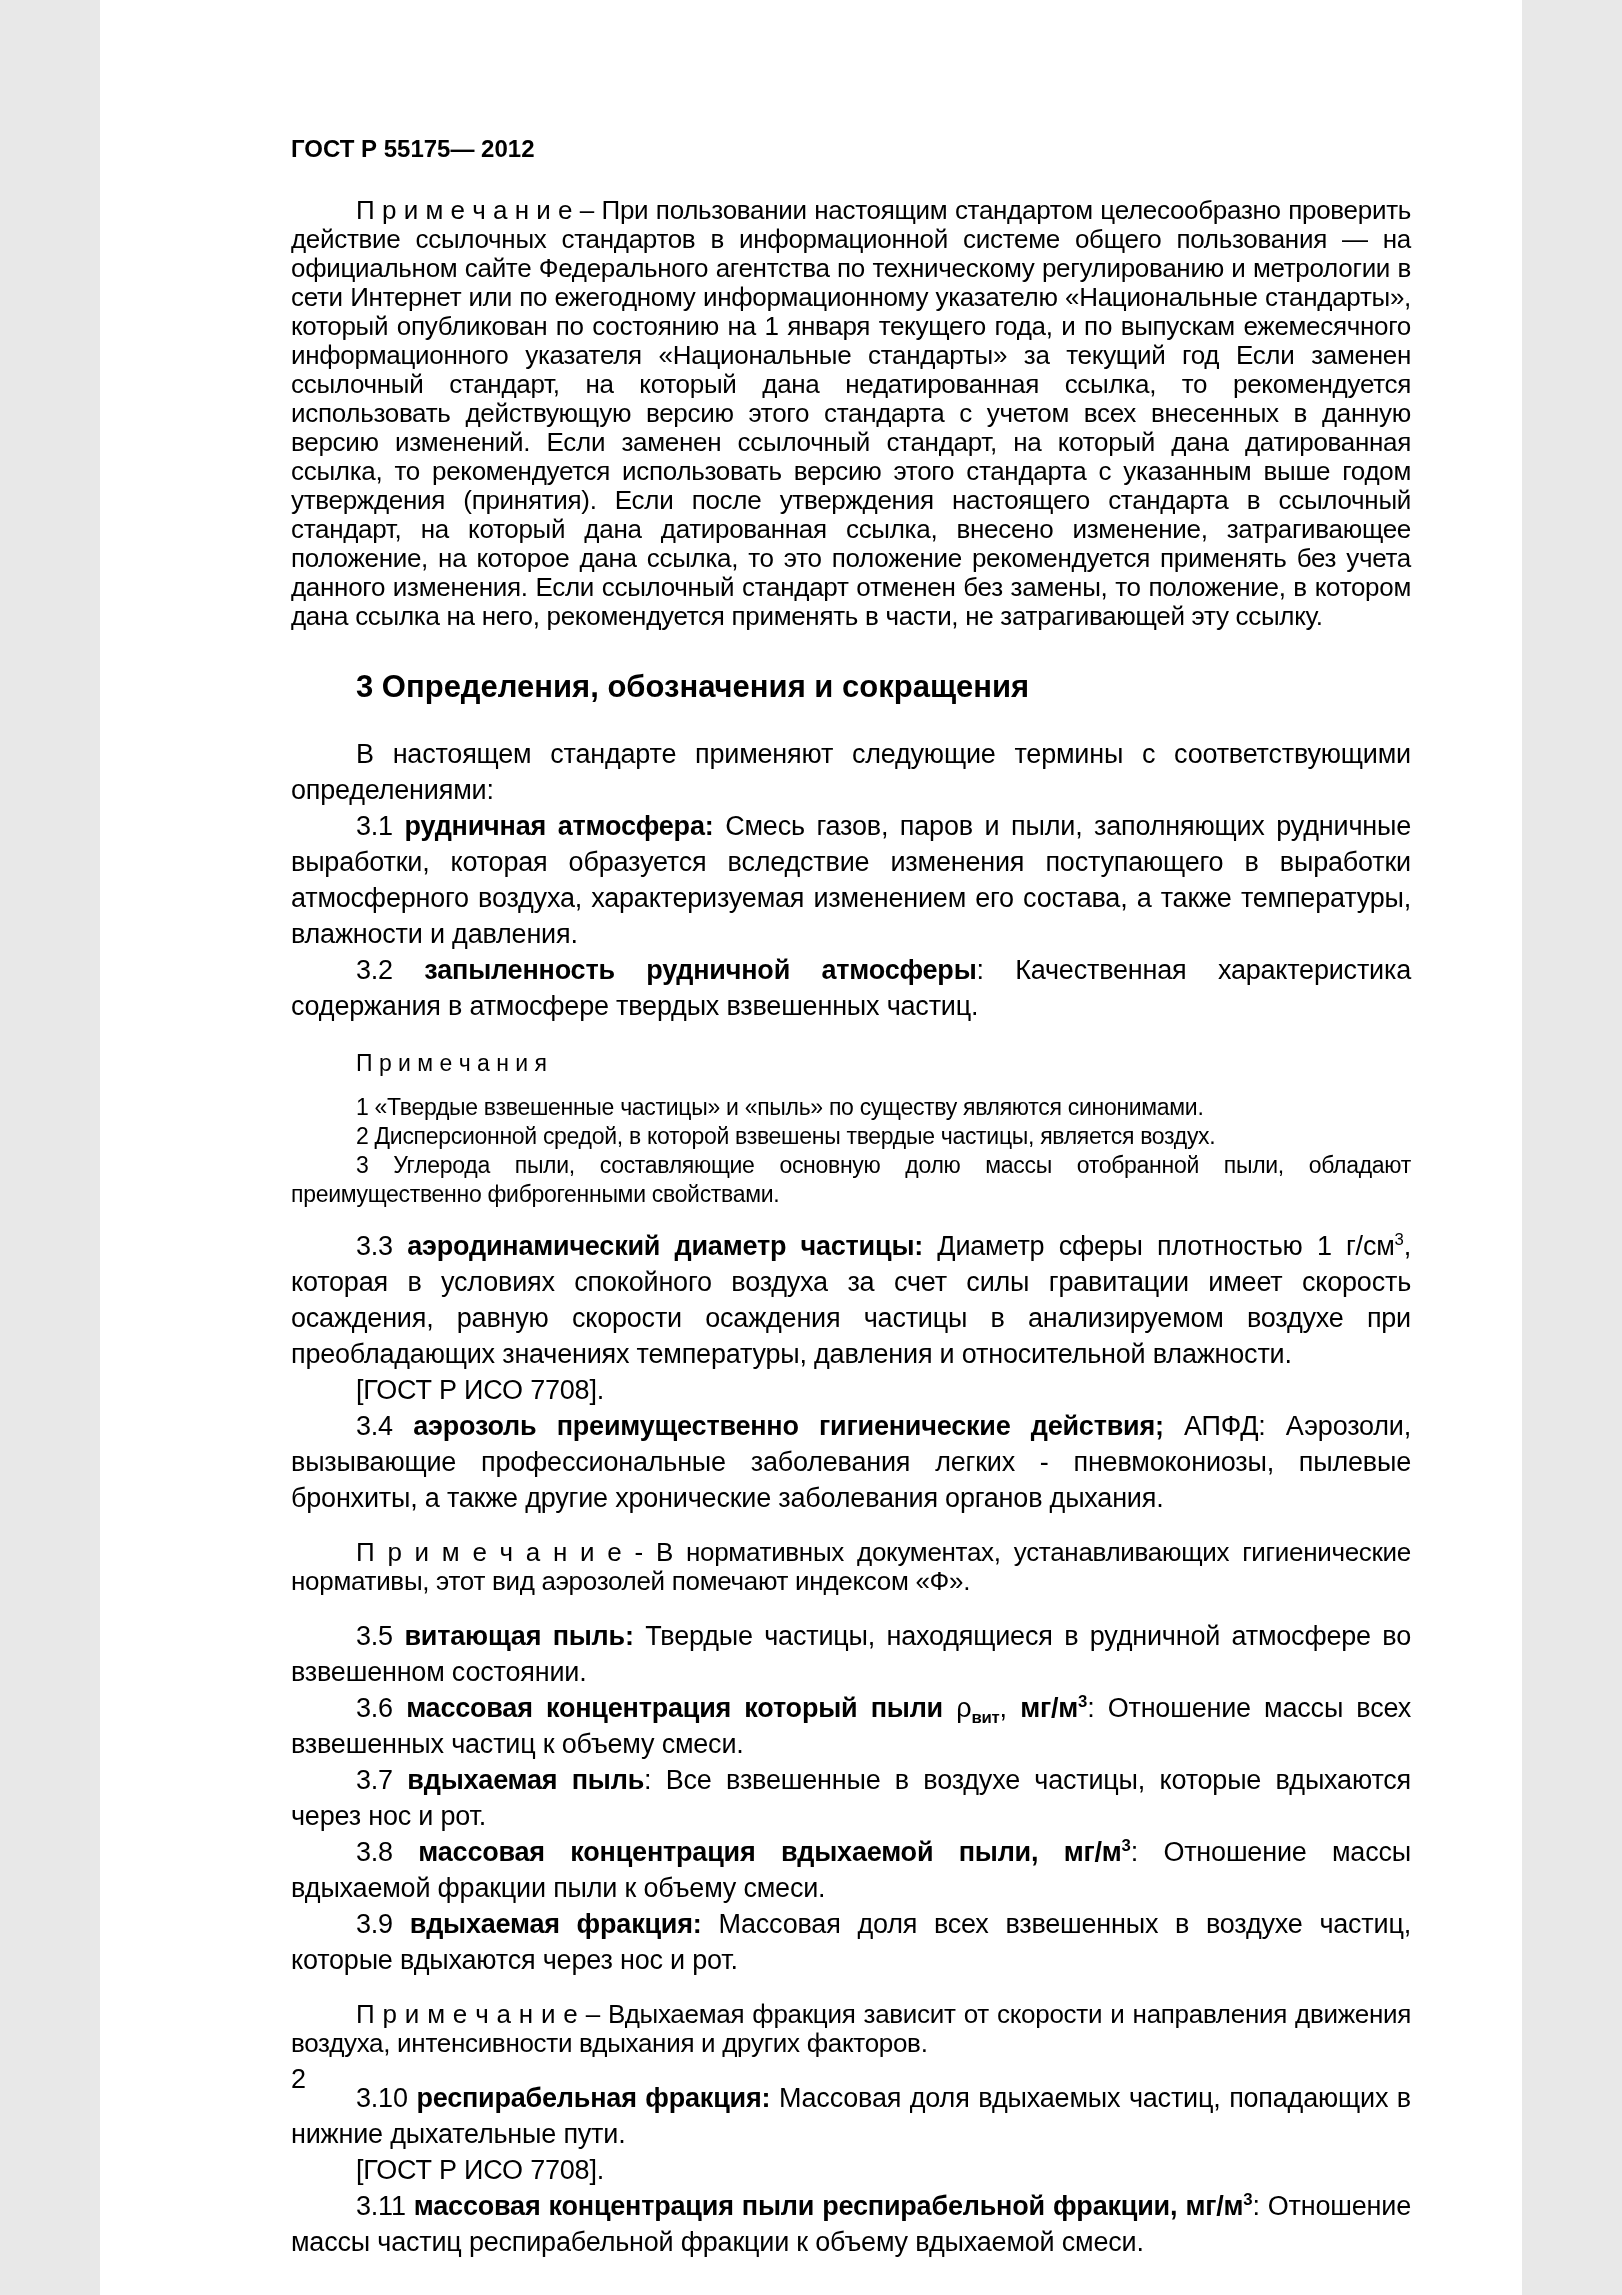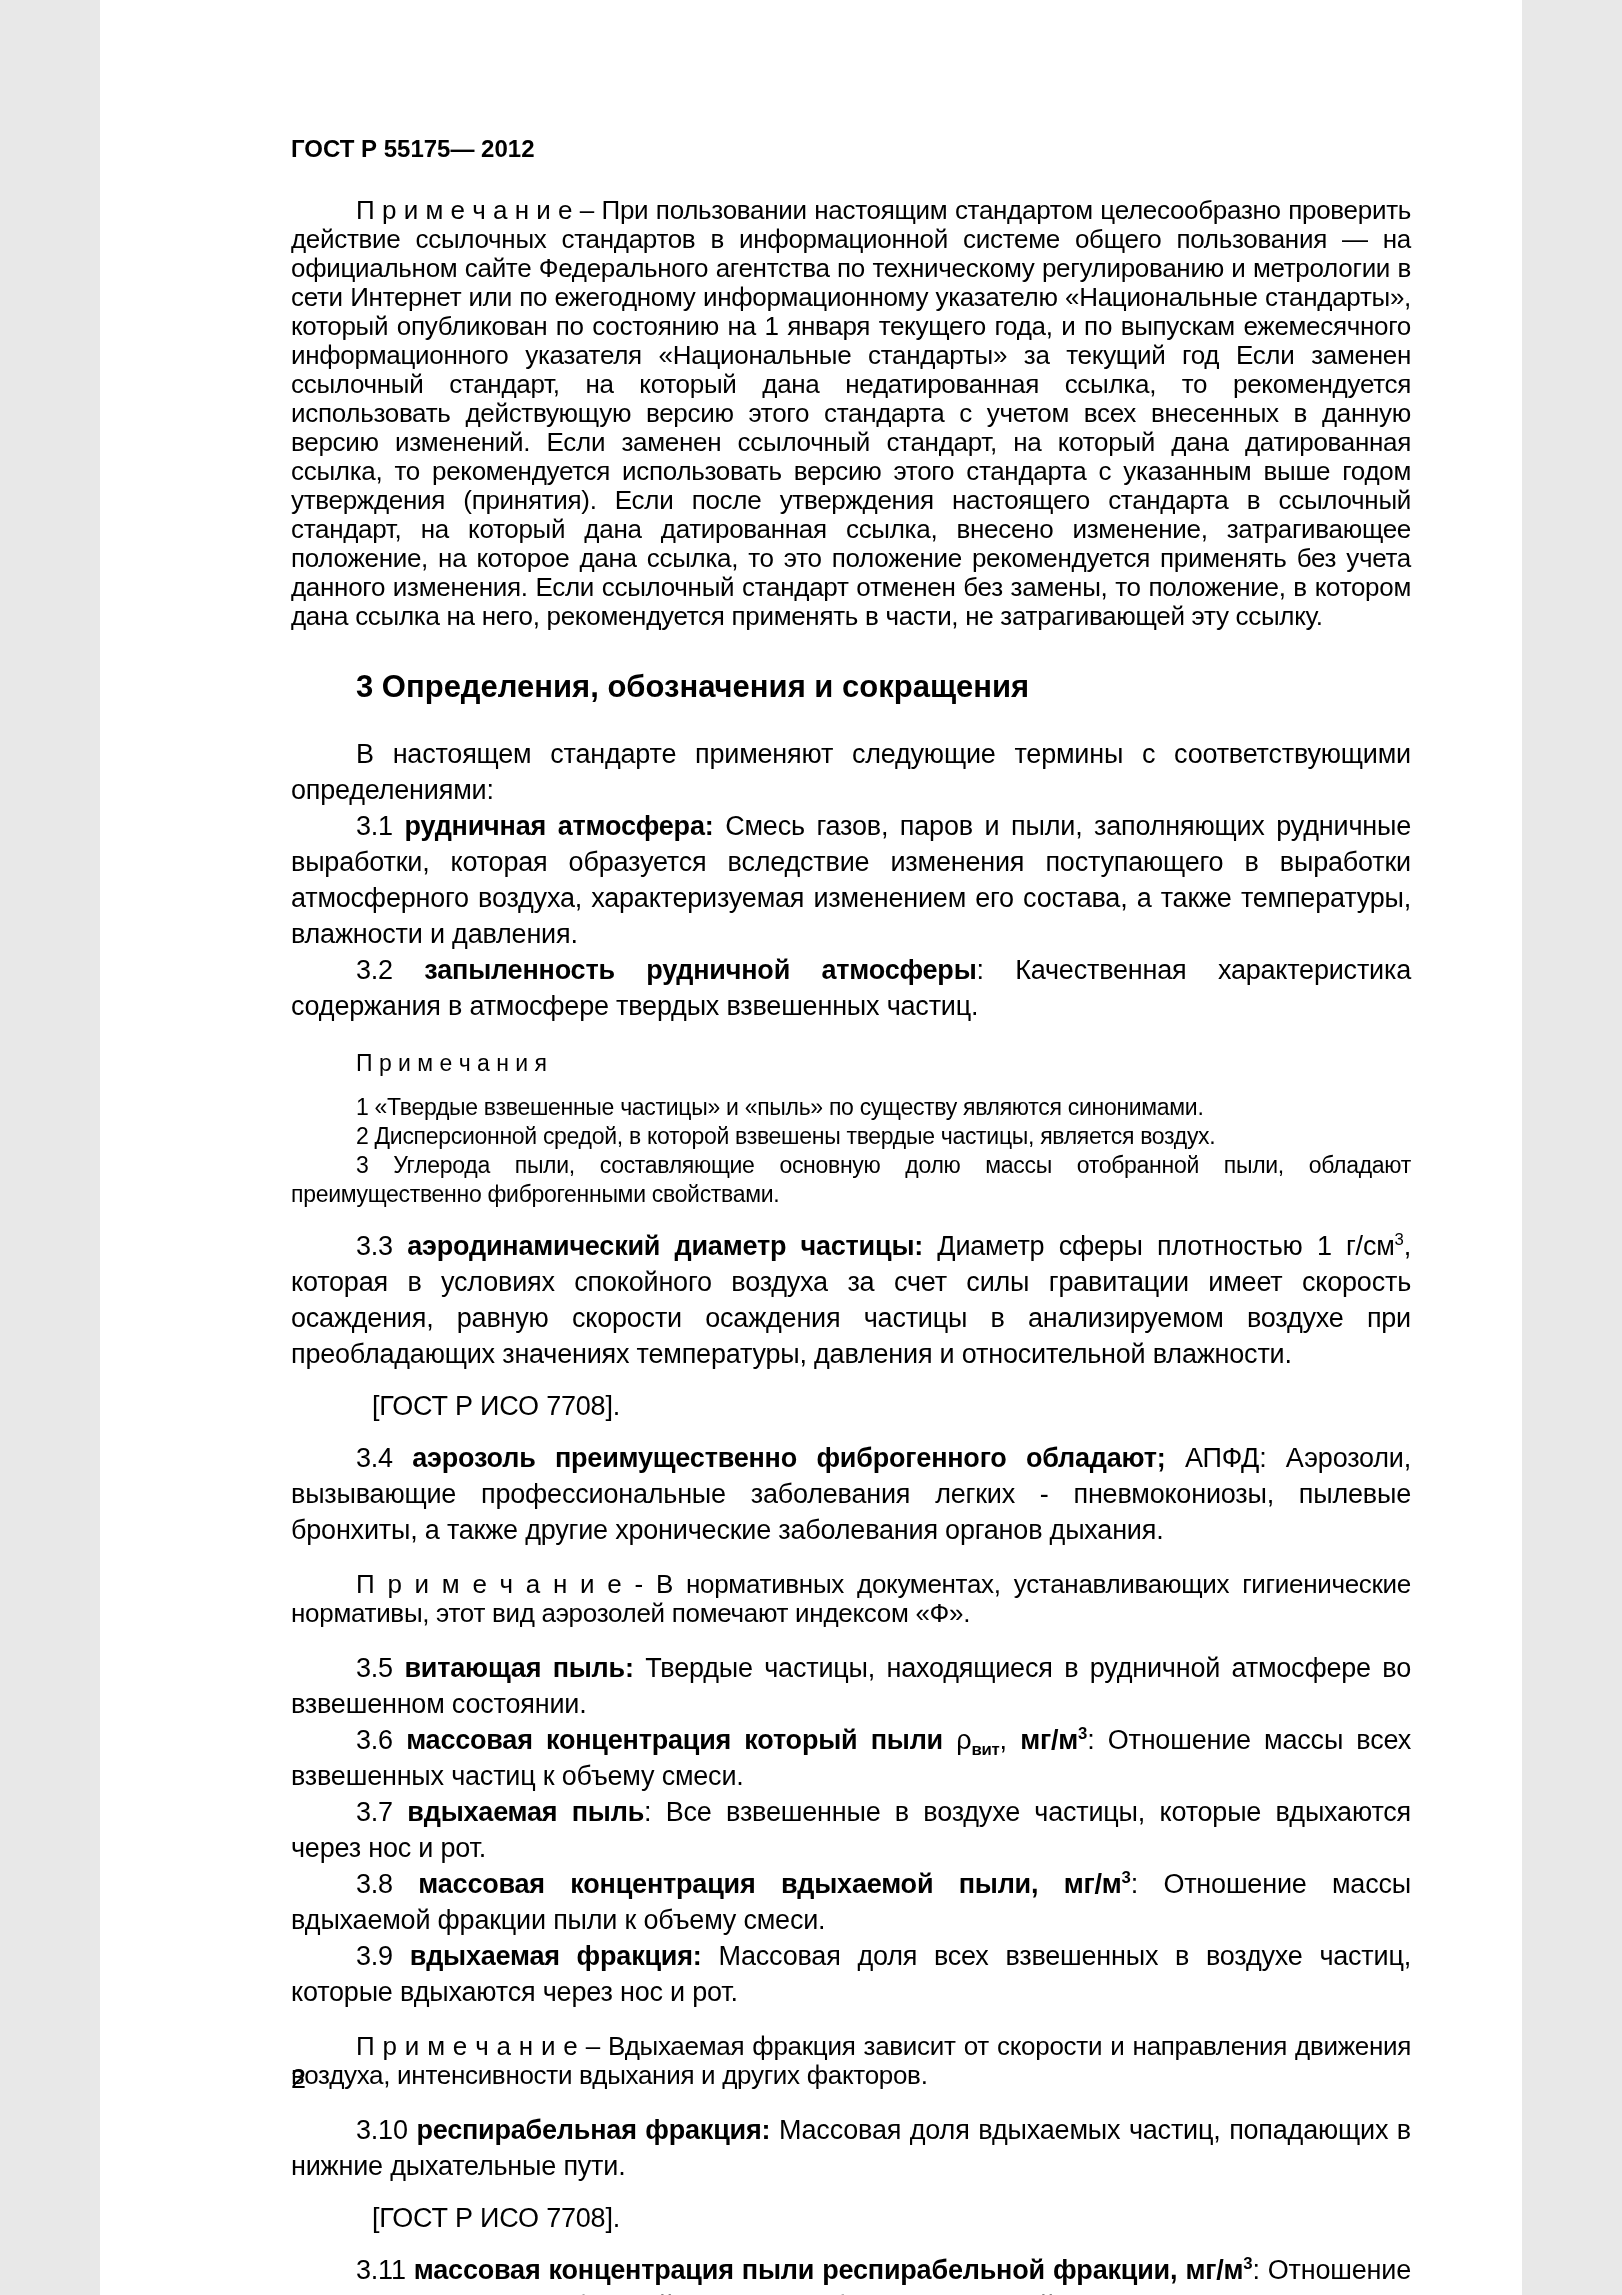--- a/index.html
+++ b/index.html
@@ -24,21 +24,21 @@
   
   .para {
     margin: 0;
     font-size: 27px;
     line-height: 36px;
     letter-spacing: -0.2px;
     text-align: justify;
     text-indent: 65px;
   }
   .ref {
-    margin: 16px;
+    margin: 0;
     font-size: 27px;
     line-height: 36px;
     letter-spacing: -0.2px;
     text-align: left;
     text-indent: 65px;
   }
   
   .note-text {
     margin: 0;
     font-size: 26px;
@@ -100,21 +100,21 @@
   <p class="para"><span>3.2 </span><span style="font-weight: bold;">запыленность рудничной атмосферы</span><span>: Качественная характеристика содержания в атмосфере твердых взвешенных частиц.</span></p>
 
   <p class="notes-title">П р и м е ч а н и я</p>
   <p class="note-item">1 «Твердые взвешенные частицы» и «пыль» по существу являются синонимами.</p>
   <p class="note-item">2 Дисперсионной средой, в которой взвешены твердые частицы, является воздух.</p>
   <p class="note-item">3 Углерода пыли, составляющие основную долю массы отобранной пыли, обладают преимущественно фиброгенными свойствами.</p>
 
   <p class="para after-notes"><span>3.3 </span><span style="font-weight: bold;">аэродинамический диаметр частицы:</span><span> Диаметр сферы плотностью 1 г/см</span><sup>3</sup><span>, которая в условиях спокойного воздуха за счет силы гравитации имеет скорость осаждения, равную скорости осаждения частицы в анализируемом воздухе при преобладающих значениях температуры, давления и относительной влажности.</span></p>
   <p class="ref">[ГОСТ Р ИСО 7708].</p>
 
-  <p class="para"><span>3.4 </span><span style="font-weight: bold;">аэрозоль преимущественно фиброгенного обладают;</span><span> АПФД: Аэрозоли, вызывающие профессиональные заболевания легких - пневмокониозы, пылевые бронхиты, а также другие хронические заболевания органов дыхания.</span></p>
+  <p class="para"><span>3.4 </span><span style="font-weight: bold;">аэрозоль преимущественно гигиенические действия;</span><span> АПФД: Аэрозоли, вызывающие профессиональные заболевания легких - пневмокониозы, пылевые бронхиты, а также другие хронические заболевания органов дыхания.</span></p>
   <p class="note-text spaced-note">П р и м е ч а н и е - В нормативных документах, устанавливающих гигиенические нормативы, этот вид аэрозолей помечают индексом «Ф».</p>
 
   <p class="para"><span>3.5 </span><span style="font-weight: bold;">витающая пыль:</span><span> Твердые частицы, находящиеся в рудничной атмосфере во взвешенном состоянии.</span></p>
   <p class="para"><span>3.6 </span><span style="font-weight: bold;">массовая концентрация который пыли </span><span>ρ</span><sub style="font-weight: bold;">вит</sub><span>, </span><span style="font-weight: bold;">мг/м</span><sup style="font-weight: bold;">3</sup><span>: Отношение массы всех взвешенных частиц к объему смеси.</span></p>
   <p class="para"><span>3.7 </span><span style="font-weight: bold;">вдыхаемая пыль</span><span>: Все взвешенные в воздухе частицы, которые вдыхаются через нос и рот.</span></p>
   <p class="para"><span>3.8 </span><span style="font-weight: bold;">массовая концентрация вдыхаемой пыли, мг/м</span><sup style="font-weight: bold;">3</sup><span>: Отношение массы вдыхаемой фракции пыли к объему смеси.</span></p>
   <p class="para"><span>3.9 </span><span style="font-weight: bold;">вдыхаемая фракция:</span><span> Массовая доля всех взвешенных в воздухе частиц, которые вдыхаются через нос и рот.</span></p>
   <p class="note-text spaced-note">П р и м е ч а н и е – Вдыхаемая фракция зависит от скорости и направления движения воздуха, интенсивности вдыхания и других факторов.</p>
 
   <p class="para"><span>3.10 </span><span style="font-weight: bold;">респирабельная фракция:</span><span> Массовая доля вдыхаемых частиц, попадающих в нижние дыхательные пути.</span></p>

